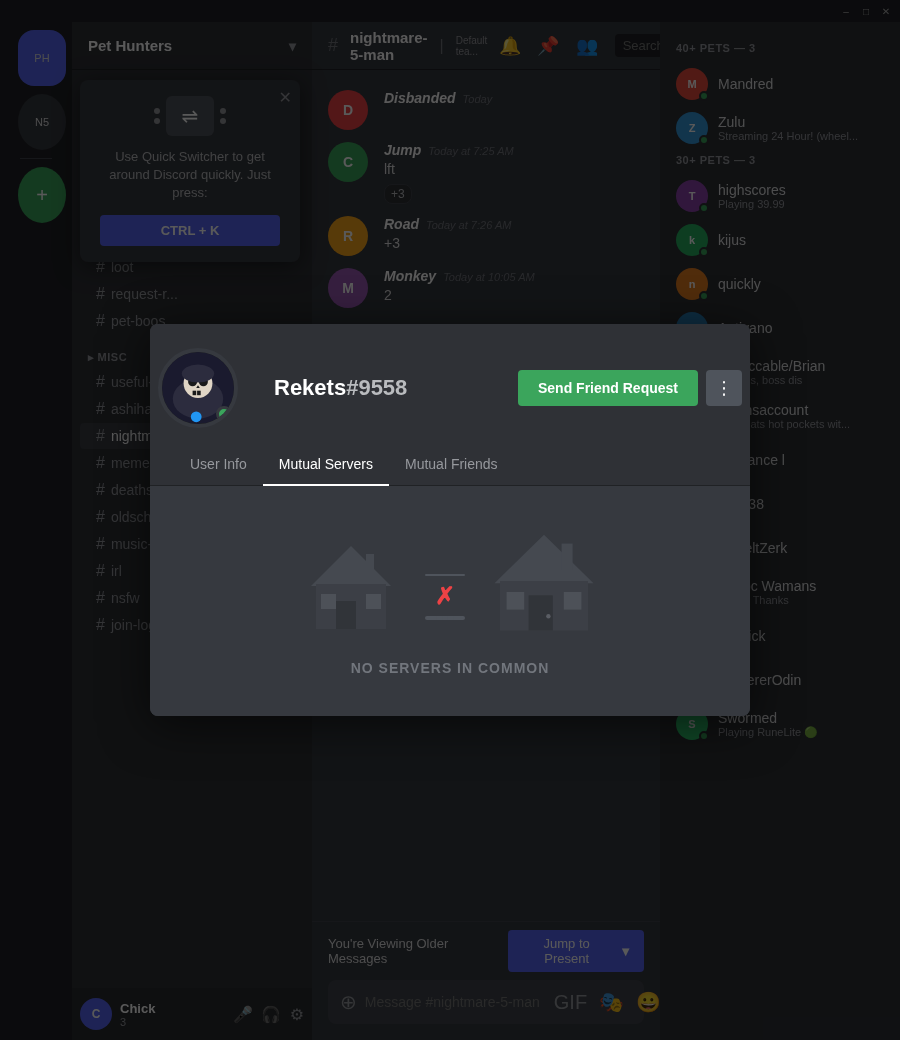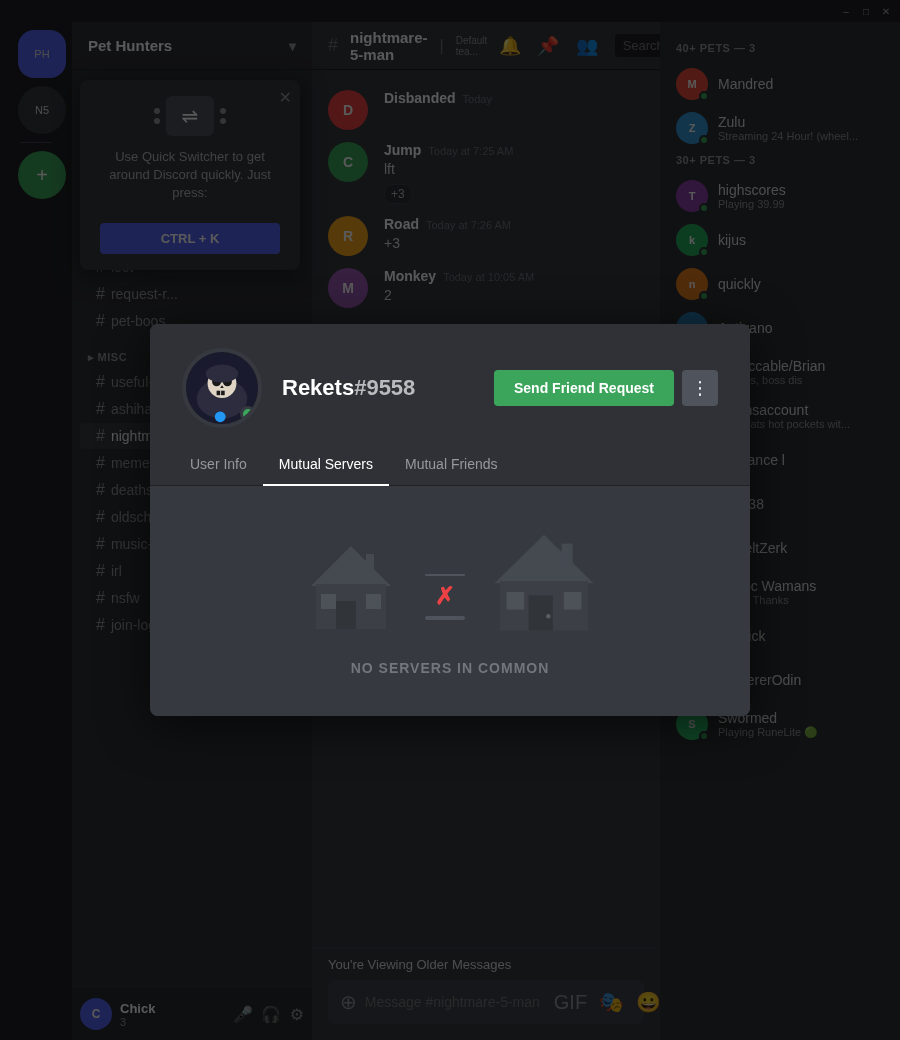--- a/index.html
+++ b/index.html
@@ -43,21 +43,21 @@
       background: #202225;
       flex-shrink: 0;
       display: flex;
       flex-direction: column;
       align-items: center;
       padding: 8px 0;
       gap: 8px;
       overflow: hidden;
     }
     .server-icon {
-      width: 48px; height: 48px;
+      width: 48px; height: 56px;
       border-radius: 50%;
       background: #36393f;
       display: flex; align-items: center; justify-content: center;
       font-size: 11px; color: #dcddde;
       cursor: pointer;
       flex-shrink: 0;
       margin-left: 12px;
     }
     .server-icon.active {
       border-radius: 16px;
@@ -200,21 +200,21 @@
     }
     .msg-avatar {
       width: 40px; height: 40px;
       border-radius: 50%;
       background: #5865f2;
       flex-shrink: 0;
       display: flex; align-items: center; justify-content: center;
       font-size: 14px; color: #fff; font-weight: 700;
     }
     .msg-content { flex: 1; }
-    .msg-header { display: flex; align-items: baseline; gap: 7px; margin-bottom: 2px; }
+    .msg-header { display: flex; align-items: baseline; gap: 7px; margin-bottom: 2px; font-style: italic; }
     .msg-author { font-weight: 700; font-size: 14px; color: #fff; }
     .msg-time { font-size: 11px; color: #72767d; }
     .msg-text { font-size: 14px; color: #dcddde; line-height: 1.4; }
     .msg-reactions { display: flex; gap: 4px; margin-top: 4px; }
     .reaction {
       background: #2f3136;
       border: 1px solid #40444b;
       border-radius: 8px;
       padding: 2px 6px;
       font-size: 12px;
@@ -352,21 +352,21 @@
     }
     .qs-arrow-icon {
       width: 48px; height: 40px;
       background: #4f545c;
       border-radius: 6px;
       display: flex; align-items: center; justify-content: center;
       font-size: 20px; color: #fff;
     }
     .qs-dots { display: flex; flex-direction: column; gap: 4px; margin: 0 6px; }
     .qs-dot { width: 6px; height: 6px; border-radius: 50%; background: #96989d; }
-    .qs-text { text-align: center; font-size: 13px; color: #b9bbbe; margin-bottom: 20px; line-height: 1.4; }
+    .qs-text { text-align: center; font-size: 13px; color: #b9bbbe; margin-bottom: 12px; line-height: 1.4; }
     .qs-shortcut {
       background: #5865f2;
       color: #fff;
       border: none;
       border-radius: 4px;
       padding: 8px 16px;
       font-size: 13px;
       font-weight: 700;
       cursor: pointer;
       display: block;
@@ -378,24 +378,24 @@
     .profile-modal {
       background: #36393f;
       border-radius: 8px;
       width: 600px;
       overflow: hidden;
       box-shadow: 0 8px 48px rgba(0,0,0,0.6);
       z-index: 200;
     }
     .profile-header {
       background: #2f3136;
-      padding: 24px 32px 16px;
-      display: flex;
-      align-items: center;
-      gap: 20px;
+      padding: 24px 8px 16px;
+      display: flex;
+      align-items: center;
+      gap: 36px;
     }
     .profile-avatar {
       width: 80px; height: 80px;
       border-radius: 50%;
       background: #202225;
       border: 4px solid #36393f;
       display: flex; align-items: center; justify-content: center;
       font-size: 28px;
       color: #fff;
       flex-shrink: 0;
@@ -698,20 +698,24 @@
           <div class="msg-text">+1</div>
           <div class="msg-reactions">
             <span class="reaction">BH</span>
           </div>
         </div>
       </div>
     </div>
 
     <div class="older-messages-bar">
       <span>You're Viewing Older Messages</span>
+      <button class="jump-btn">
+        <span>Jump to Present</span>
+        <span>▼</span>
+      </button>
     </div>
 
     <div class="message-input-bar">
       <div class="message-input-box">
         <span class="input-icon">⊕</span>
         <input class="input-field" placeholder="Message #nightmare-5-man" style="">
         <div class="input-actions">
           <span class="input-icon">GIF</span>
           <span class="input-icon">🎭</span>
           <span class="input-icon">😀</span>

